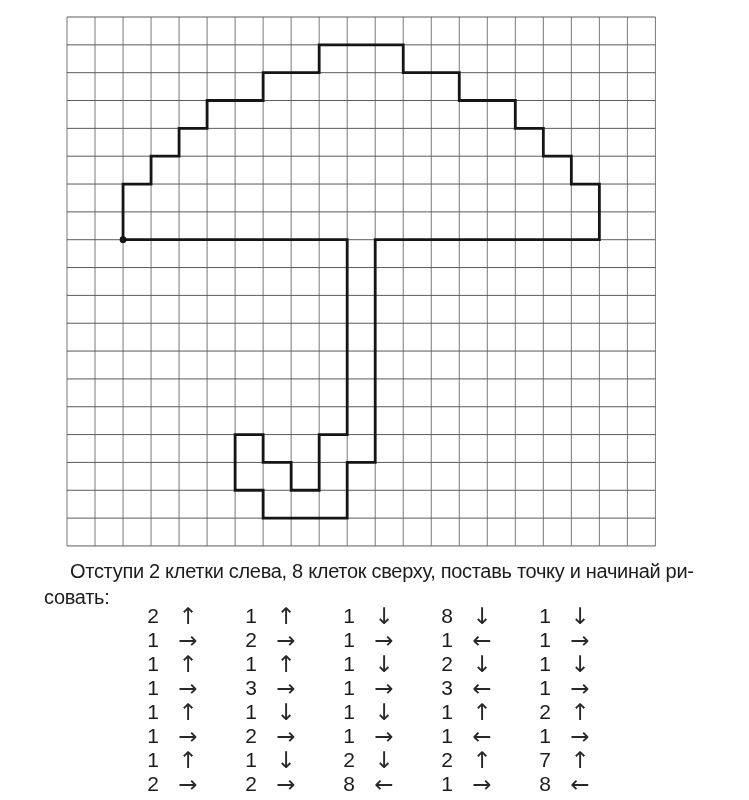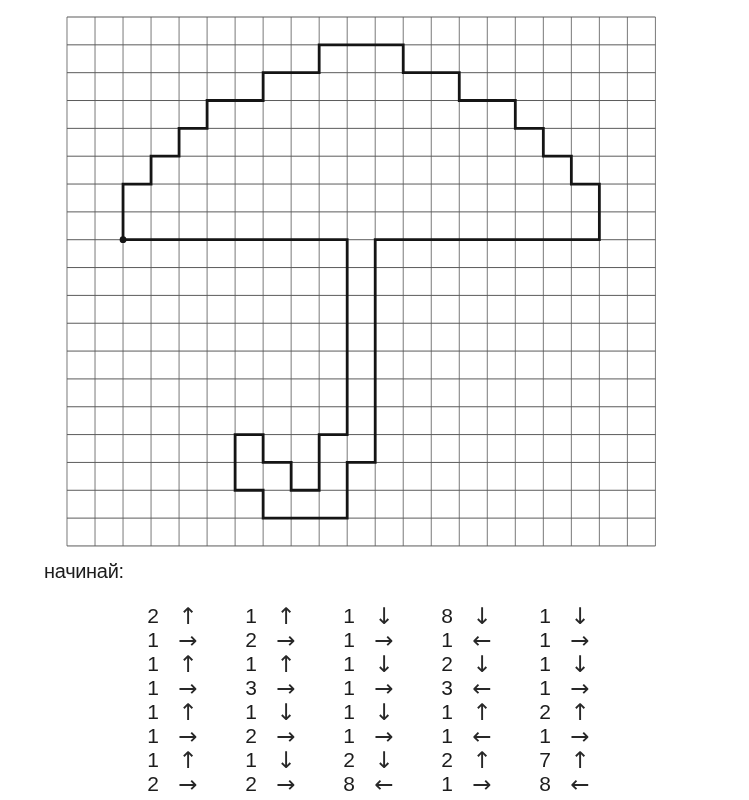--- a/index.html
+++ b/index.html
@@ -112,21 +112,22 @@
       <line x1="0" y1="417.60" x2="588.42" y2="417.60" stroke="#5a5a5a" stroke-width="1"></line>
       <line x1="0" y1="445.44" x2="588.42" y2="445.44" stroke="#5a5a5a" stroke-width="1"></line>
       <line x1="0" y1="473.28" x2="588.42" y2="473.28" stroke="#5a5a5a" stroke-width="1"></line>
       <line x1="0" y1="501.12" x2="588.42" y2="501.12" stroke="#5a5a5a" stroke-width="1"></line>
       <line x1="0" y1="528.96" x2="588.42" y2="528.96" stroke="#5a5a5a" stroke-width="1"></line>
       <path d="M56.04 222.72 L56.04 167.04 L84.06 167.04 L84.06 139.20 L112.08 139.20 L112.08 111.36 L140.10 111.36 L140.10 83.52 L196.14 83.52 L196.14 55.68 L252.18 55.68 L252.18 27.84 L336.24 27.84 L336.24 55.68 L392.28 55.68 L392.28 83.52 L448.32 83.52 L448.32 111.36 L476.34 111.36 L476.34 139.20 L504.36 139.20 L504.36 167.04 L532.38 167.04 L532.38 222.72 L308.22 222.72 L308.22 445.44 L280.20 445.44 L280.20 501.12 L196.14 501.12 L196.14 473.28 L168.12 473.28 L168.12 417.60 L196.14 417.60 L196.14 445.44 L224.16 445.44 L224.16 473.28 L252.18 473.28 L252.18 417.60 L280.20 417.60 L280.20 222.72 L56.04 222.72" fill="none" stroke="#151515" stroke-width="2.8" stroke-linejoin="miter" stroke-linecap="square"></path>
       <circle cx="56.04" cy="222.72" r="3.4" fill="#151515"></circle>
     </svg>
 
   <div class="heading">
-    <div class="line2">начинай:</div>
+    <div class="line1">Отступи 2 клетки слева, 8 клеток сверху, поставь точку и начинай ри-</div>
+    <div class="line2">совать:</div>
   </div>
 
   <div id="steps">
       <div class="step-col">
         <div class="step">
           <span class="step-num">2</span>
           <span class="step-arrow">↑</span>
         </div>
         <div class="step">
           <span class="step-num">1</span>

